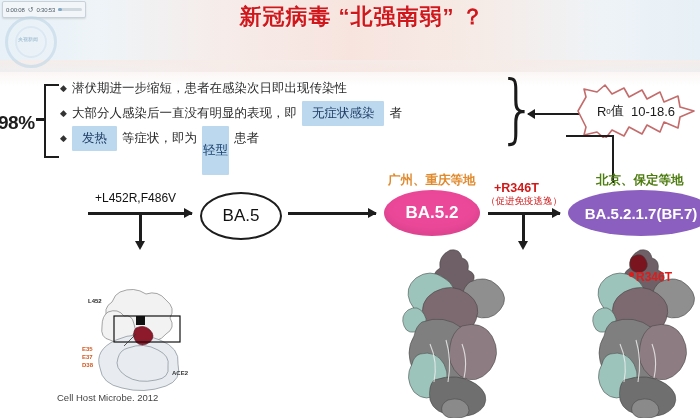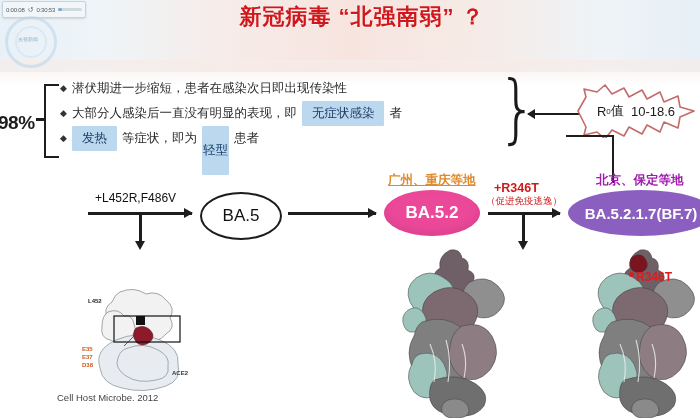--- a/index.html
+++ b/index.html
@@ -145,22 +145,22 @@
   #varr2{left:522px;top:214px;height:28px;}
 
   .mutlabel{
     position:absolute;font-size:12px;color:#111;white-space:nowrap;font-weight:500;
   }
   #mut1{left:95px;top:191px;}
   #mut2{left:494px;top:181px;color:#d01a1a;font-weight:bold;font-size:12.5px;}
   #mut2sub{left:486px;top:195px;color:#d01a1a;font-size:9.5px;font-weight:normal;}
 
   .region{position:absolute;font-size:12.5px;font-weight:bold;white-space:nowrap;}
-  #reg1{left:388px;top:172px;color:#e08a2e;text-decoration:underline;}
-  #reg2{left:596px;top:172px;color:#a21caf;}
+  #reg1{left:388px;top:172px;color:#e08a2e;}
+  #reg2{left:596px;top:172px;color:#4d7c0f;}
 
   .ace2note{
     position:absolute;left:8px;top:256px;font-size:12px;color:#333;white-space:nowrap;
   }
 
   
   .protein{position:absolute;}
   .cap{
     position:absolute;left:57px;top:392px;font-size:9.5px;color:#444;
   }

